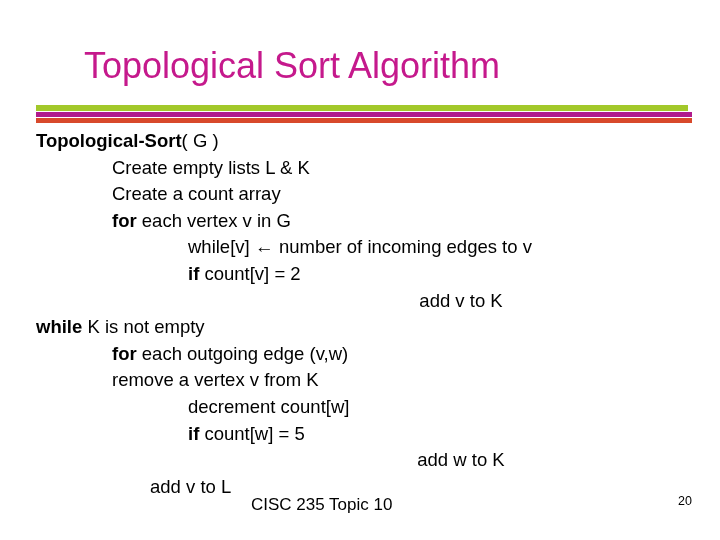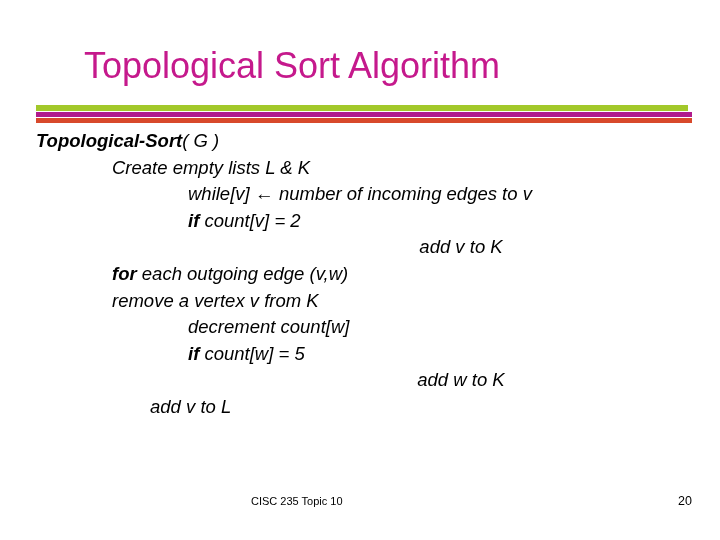--- a/index.html
+++ b/index.html
@@ -56,21 +56,20 @@
   
   .body-block {
     position: absolute;
     left: 36px;
     top: 128px;
     width: 660px;
     font-size: 18.5px;
     line-height: 26.6px;
     color: #000000;
     white-space: nowrap;
-    font-style: italic;
   }
   .code-line {
     display: block;
     height: 26.6px;
   }
   .kw { font-weight: bold; }
   .arrow { font-weight: bold; font-size: 19px; }
 
   
   .i0 { padding-left: 0px; }
@@ -78,21 +77,21 @@
   .i2 { padding-left: 152px; }
   .i3 { padding-left: 190px; text-align: center; }
   .i5 { padding-left: 114px; }
   .i6 { padding-left: 76px; }
 
   
   .footer-center {
     position: absolute;
     left: 251px;
     top: 495px;
-    font-size: 11px;
+    font-size: 17px;
     color: #000000;
     white-space: nowrap;
   }
   .footer-pagenum {
     position: absolute;
     right: 28px;
     top: 494px;
     font-size: 12.5px;
     color: #000000;
     text-align: center;
@@ -112,28 +111,31 @@
     <span class="rule rule-gap2"></span>
     <span class="rule rule-orange"></span>
   </div>
 
   <div class="body-block">
 
     <span class="code-line i0"><b class="kw">Topological-Sort</b><span>( G )</span></span>
 
     <span class="code-line i1"><span>Create empty lists L &amp; K</span></span>
 
+    <span class="code-line i1"><span>Create a count array</span></span>
 
+    <span class="code-line i1"><b class="kw">for</b><span> each vertex v in G</span></span>
 
     <span class="code-line i2"><span>while[v] </span><span class="arrow">←</span><span> number of incoming edges to v</span></span>
 
     <span class="code-line i2"><b class="kw">if</b><span> count[v] = 2</span></span>
 
     <span class="code-line i3"><span>add v to K</span></span>
 
+    <span class="code-line i0"><b class="kw">while</b><span> K is not empty</span></span>
 
     <span class="code-line i1"><b class="kw">for</b><span> each outgoing edge (v,w)</span></span>
 
     <span class="code-line i1"><span>remove a vertex v from K</span></span>
 
     <span class="code-line i2"><span>decrement count[w]</span></span>
 
     <span class="code-line i2"><b class="kw">if</b><span> count[w] = 5</span></span>
 
     <span class="code-line i3"><span>add w to K</span></span>

